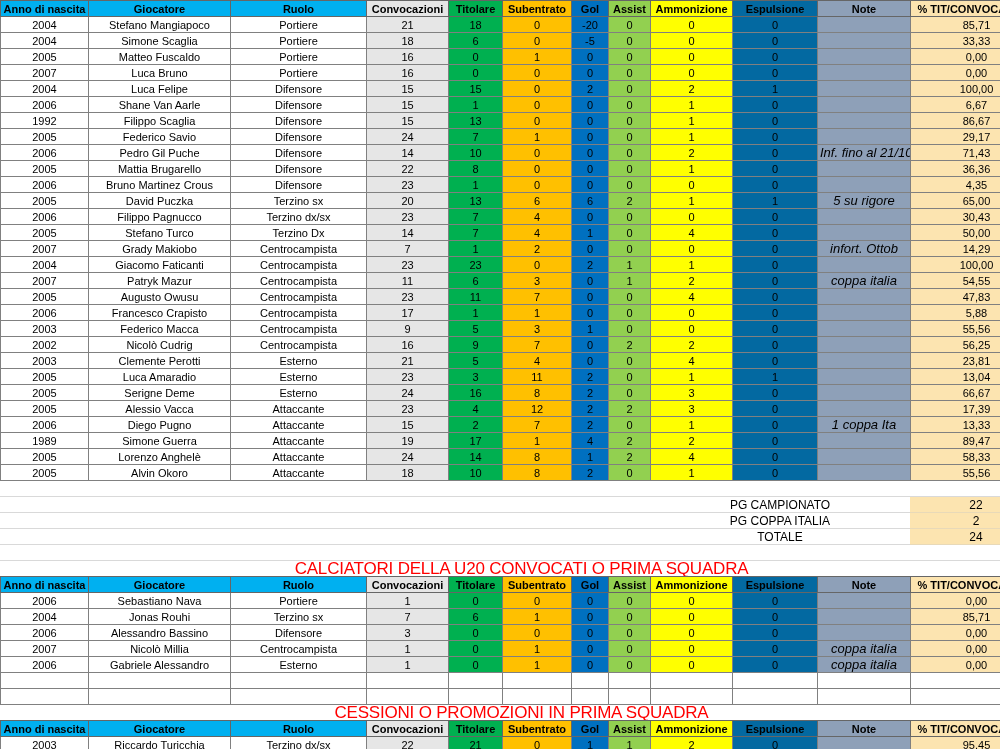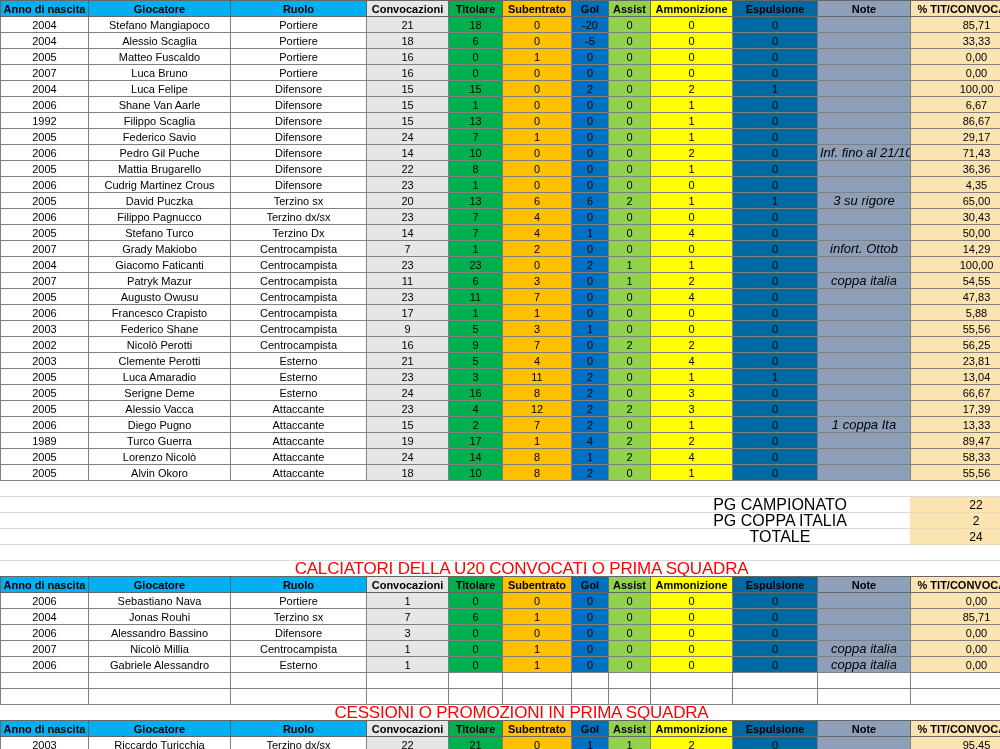--- a/index.html
+++ b/index.html
@@ -83,21 +83,21 @@
     white-space: nowrap;
   }
   .blank-grid td {
     border: 1px solid #d9d9d9;
     height: 15px;
     background: #ffffff;
   }
   .summary-label {
     text-align: left;
     font-weight: bold;
-    font-size: 16px;
+    font-size: 12px;
     border: none !important;
     border-bottom: 1px solid #d9d9d9 !important;
     background: #ffffff;
     padding-left: 4px;
   }
   .summary-val {
     text-align: right;
     font-weight: bold;
     font-size: 12px;
     border: none !important;
@@ -161,21 +161,21 @@
           <td class="c-orange data">0</td>
           <td class="c-blue data">-20</td>
           <td class="c-lgreen data">0</td>
           <td class="c-yellow data">0</td>
           <td class="c-red data">0</td>
           <td class="c-slate note"></td>
           <td class="c-tan pct">85,71</td>
         </tr>
         <tr class="body-row">
           <td class="c-white data">2004</td>
-          <td class="c-white name">Alessio Scaglia</td>
+          <td class="c-white name">Simone Scaglia</td>
           <td class="c-white name">Portiere</td>
           <td class="c-grey data">18</td>
           <td class="c-green data">6</td>
           <td class="c-orange data">0</td>
           <td class="c-blue data">-5</td>
           <td class="c-lgreen data">0</td>
           <td class="c-yellow data">0</td>
           <td class="c-red data">0</td>
           <td class="c-slate note"></td>
           <td class="c-tan pct">33,33</td>
@@ -287,21 +287,21 @@
           <td class="c-orange data">0</td>
           <td class="c-blue data">0</td>
           <td class="c-lgreen data">0</td>
           <td class="c-yellow data">1</td>
           <td class="c-red data">0</td>
           <td class="c-slate note"></td>
           <td class="c-tan pct">36,36</td>
         </tr>
         <tr class="body-row">
           <td class="c-white data">2006</td>
-          <td class="c-white name">Cudrig Martinez Crous</td>
+          <td class="c-white name">Bruno Martinez Crous</td>
           <td class="c-white name">Difensore</td>
           <td class="c-grey data">23</td>
           <td class="c-green data">1</td>
           <td class="c-orange data">0</td>
           <td class="c-blue data">0</td>
           <td class="c-lgreen data">0</td>
           <td class="c-yellow data">0</td>
           <td class="c-red data">0</td>
           <td class="c-slate note"></td>
           <td class="c-tan pct">4,35</td>
@@ -310,21 +310,21 @@
           <td class="c-white data">2005</td>
           <td class="c-white name">David Puczka</td>
           <td class="c-white name">Terzino sx</td>
           <td class="c-grey data">20</td>
           <td class="c-green data">13</td>
           <td class="c-orange data">6</td>
           <td class="c-blue data">6</td>
           <td class="c-lgreen data">2</td>
           <td class="c-yellow data">1</td>
           <td class="c-red data">1</td>
-          <td class="c-slate note">3 su rigore</td>
+          <td class="c-slate note">5 su rigore</td>
           <td class="c-tan pct">65,00</td>
         </tr>
         <tr class="body-row">
           <td class="c-white data">2006</td>
           <td class="c-white name">Filippo Pagnucco</td>
           <td class="c-white name">Terzino dx/sx</td>
           <td class="c-grey data">23</td>
           <td class="c-green data">7</td>
           <td class="c-orange data">4</td>
           <td class="c-blue data">0</td>
@@ -413,35 +413,35 @@
           <td class="c-orange data">1</td>
           <td class="c-blue data">0</td>
           <td class="c-lgreen data">0</td>
           <td class="c-yellow data">0</td>
           <td class="c-red data">0</td>
           <td class="c-slate note"></td>
           <td class="c-tan pct">5,88</td>
         </tr>
         <tr class="body-row">
           <td class="c-white data">2003</td>
-          <td class="c-white name">Federico Shane</td>
+          <td class="c-white name">Federico Macca</td>
           <td class="c-white name">Centrocampista</td>
           <td class="c-grey data">9</td>
           <td class="c-green data">5</td>
           <td class="c-orange data">3</td>
           <td class="c-blue data">1</td>
           <td class="c-lgreen data">0</td>
           <td class="c-yellow data">0</td>
           <td class="c-red data">0</td>
           <td class="c-slate note"></td>
           <td class="c-tan pct">55,56</td>
         </tr>
         <tr class="body-row">
           <td class="c-white data">2002</td>
-          <td class="c-white name">Nicolò Perotti</td>
+          <td class="c-white name">Nicolò Cudrig</td>
           <td class="c-white name">Centrocampista</td>
           <td class="c-grey data">16</td>
           <td class="c-green data">9</td>
           <td class="c-orange data">7</td>
           <td class="c-blue data">0</td>
           <td class="c-lgreen data">2</td>
           <td class="c-yellow data">2</td>
           <td class="c-red data">0</td>
           <td class="c-slate note"></td>
           <td class="c-tan pct">56,25</td>
@@ -511,35 +511,35 @@
           <td class="c-orange data">7</td>
           <td class="c-blue data">2</td>
           <td class="c-lgreen data">0</td>
           <td class="c-yellow data">1</td>
           <td class="c-red data">0</td>
           <td class="c-slate note">1 coppa Ita</td>
           <td class="c-tan pct">13,33</td>
         </tr>
         <tr class="body-row">
           <td class="c-white data">1989</td>
-          <td class="c-white name">Turco Guerra</td>
+          <td class="c-white name">Simone Guerra</td>
           <td class="c-white name">Attaccante</td>
           <td class="c-grey data">19</td>
           <td class="c-green data">17</td>
           <td class="c-orange data">1</td>
           <td class="c-blue data">4</td>
           <td class="c-lgreen data">2</td>
           <td class="c-yellow data">2</td>
           <td class="c-red data">0</td>
           <td class="c-slate note"></td>
           <td class="c-tan pct">89,47</td>
         </tr>
         <tr class="body-row">
           <td class="c-white data">2005</td>
-          <td class="c-white name">Lorenzo Nicolò</td>
+          <td class="c-white name">Lorenzo Anghelè</td>
           <td class="c-white name">Attaccante</td>
           <td class="c-grey data">24</td>
           <td class="c-green data">14</td>
           <td class="c-orange data">8</td>
           <td class="c-blue data">1</td>
           <td class="c-lgreen data">2</td>
           <td class="c-yellow data">4</td>
           <td class="c-red data">0</td>
           <td class="c-slate note"></td>
           <td class="c-tan pct">58,33</td>

